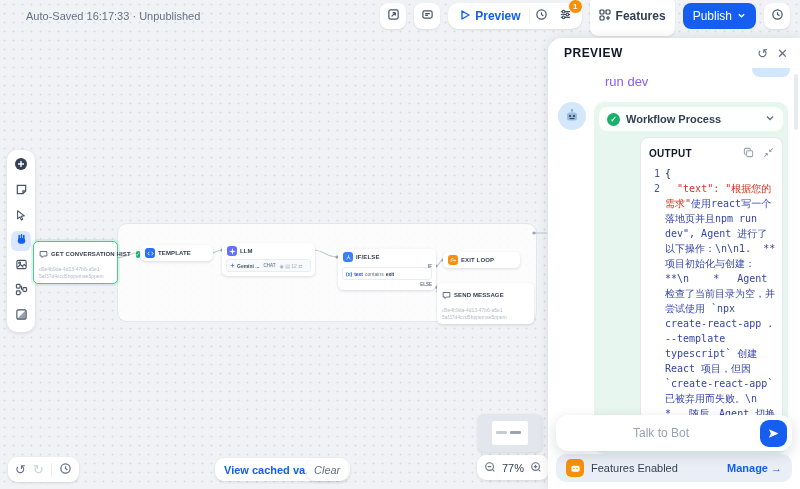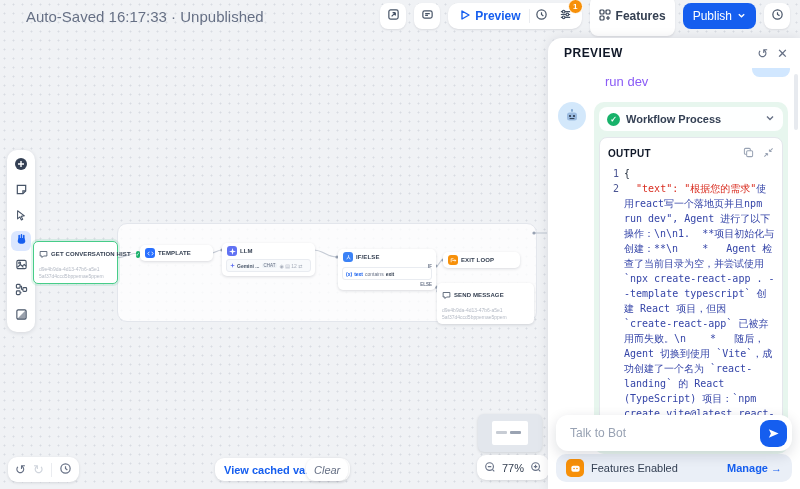--- a/index.html
+++ b/index.html
@@ -4,21 +4,21 @@
 <style>
   html,body{margin:0;padding:0;}
   body{width:800px;height:489px;position:relative;overflow:hidden;
        font-family:"Liberation Sans",sans-serif;background:#f0f2f5;}
   .canvas{position:absolute;inset:0;
     background-image:radial-gradient(#d8dbe2 0.9px,transparent 1.1px);
     background-size:9px 9px;}
   
   .topbar{position:absolute;top:0;left:0;right:0;height:32px;display:flex;
     align-items:center;justify-content:space-between;padding:0 10px 0 26px;z-index:5;}
-  .autosave{font-size:15px;color:#667085;}
+  .autosave{font-size:11px;color:#667085;}
   .tb-right{display:flex;align-items:center;gap:8px;}
   .icon-btn{width:26px;height:26px;border-radius:8px;background:#fff;
     box-shadow:0 1px 2px rgba(16,24,40,.1);display:flex;align-items:center;
     justify-content:center;color:#475467;}
   .btn-group{display:flex;align-items:center;background:#fff;border-radius:10px;
     box-shadow:0 1px 2px rgba(16,24,40,.1);height:26px;padding:0 4px;}
   .preview-btn{display:flex;align-items:center;gap:5px;color:#155eef;font-size:12px;
     font-weight:700;padding:0 8px;}
   .vdiv{width:1px;height:14px;background:#eaecf0;}
   .group-icon{position:relative;width:24px;height:24px;display:flex;align-items:center;
@@ -83,35 +83,35 @@
   .bot-row{position:absolute;top:34px;left:10px;right:12px;display:flex;gap:8px;}
   .avatar{width:28px;height:28px;border-radius:50%;background:#d3e8fb;flex:none;
     display:flex;align-items:center;justify-content:center;}
   .bot-bubble{flex:1;background:#e7f6ee;border-radius:10px;padding:5px;height:352px;box-sizing:border-box;}
   .wp-pill{background:rgba(255,255,255,.95);border-radius:8px;height:24px;display:flex;
     align-items:center;gap:6px;padding:0 8px;font-size:11px;font-weight:700;color:#344054;}
   .check{width:13px;height:13px;border-radius:50%;background:#17b26a;color:#fff;font-size:8px;
     display:flex;align-items:center;justify-content:center;flex:none;}
   .wp-label{flex:1;}
   .output-card{margin-top:6px;background:#fff;border:1px solid #e4e7ec;border-radius:8px;
-    height:306px;overflow:hidden;box-sizing:border-box;}
+    height:306px;overflow:hidden;box-sizing:border-box;margin-left:41px;}
   .output-head{display:flex;align-items:center;padding:6px 8px 3px;gap:9px;}
   .output-title{font-size:10px;font-weight:700;color:#101828;flex:1;letter-spacing:.03em;}
   .code{display:grid;grid-template-columns:14px 1fr;column-gap:5px;padding:1px 6px 6px 5px;
     font-family:"DejaVu Sans Mono",monospace;font-size:10px;line-height:15px;}
   .ln{text-align:right;color:#4a5593;}
   .code-content{color:#1d2939;white-space:pre-wrap;overflow-wrap:anywhere;}
   .seg-red{color:#d92d20;}
   .seg-navy{color:#3545a8;}
   .scroll-thumb{position:absolute;right:2px;top:6px;width:4px;height:56px;border-radius:2px;background:#e7eaef;}
   .input-bar{position:absolute;left:8px;right:8px;bottom:38px;height:36px;background:#fff;
     border-radius:12px;box-shadow:0 4px 14px rgba(16,24,40,.14);display:flex;align-items:center;
     padding:0 5px 0 12px;gap:6px;z-index:3;}
   .input-bar input{border:0;outline:0;flex:1;font-size:12px;color:#101828;min-width:0;
-    font-family:"Liberation Sans",sans-serif;background:transparent;}
+    font-family:"Liberation Sans",sans-serif;background:transparent;text-align:center;}
   .input-bar input::placeholder{color:#98a2b3;}
   .send-btn{width:27px;height:27px;border-radius:9px;background:#155eef;display:flex;
     align-items:center;justify-content:center;flex:none;}
   .features-bar{position:absolute;left:8px;right:8px;bottom:7px;height:28px;background:#eaeff7;
     border-radius:10px;display:flex;align-items:center;gap:7px;padding:0 10px;z-index:2;}
   .feat-icon{width:18px;height:18px;border-radius:5px;background:#f79009;display:flex;
     align-items:center;justify-content:center;flex:none;}
   .feat-label{font-size:11px;color:#344054;flex:1;}
   .manage{font-size:11px;font-weight:700;color:#155eef;display:flex;gap:3px;align-items:center;}
 </style>

